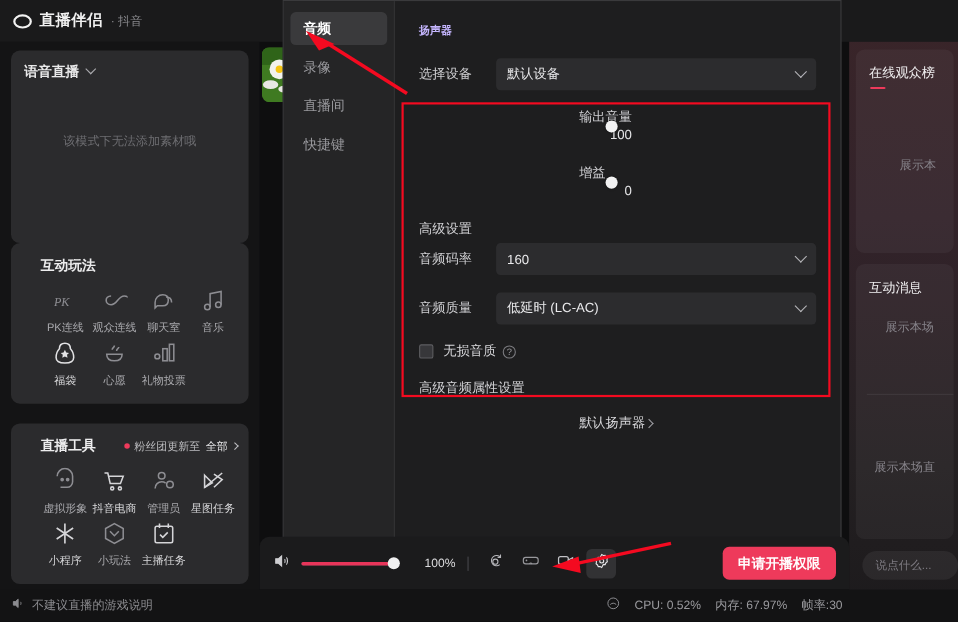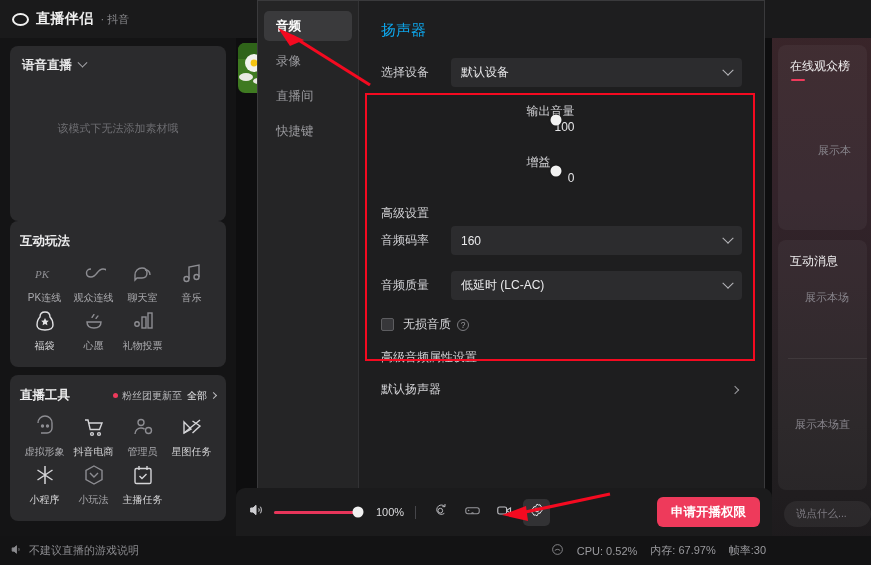--- a/index.html
+++ b/index.html
@@ -63,22 +63,22 @@
     transform: rotate(45deg) translate(-2px,-2px);
   }
   .empty-hint {
     position: absolute; top: 75px; left: 0; width: 100%;
     text-align: center; color: #6d6d71; font-size: 11px;
   }
 
   .panel {
     background: #2b2b2d;
     border-radius: 8px;
-    padding: 12px 10px 14px 10px;
-    margin-bottom: 8px;
+    padding: 12px 10px 14px 27px;
+    margin-bottom: 18px;
   }
   .panel-title {
     color: #ededee; font-size: 12.5px; font-weight: bold;
     margin-bottom: 11px;
   }
   .panel-head {
     display: flex; align-items: center; justify-content: space-between;
     margin-bottom: 11px;
   }
   .tag-right { display: flex; align-items: center; font-size: 10px; color: #bdbdc0; }
@@ -139,21 +139,21 @@
     color: #9b9b9f; font-size: 12.5px; cursor: pointer;
     margin-bottom: 5px;
   }
   .nav-item.active {
     background: #3a3a3c; color: #ffffff; font-weight: bold;
   }
   .modal-body {
     flex: 1; padding: 20px 22px 0 22px;
     position: relative;
   }
-  .sec-title { color: #0ea5e9; font-size: 15px; font-weight: normal; margin-bottom: 18px; }
+  .sec-title { color: #c4b5fd; font-size: 10px; font-weight: bold; margin-bottom: 18px; }
 
   .field-row { display: flex; align-items: center; margin-bottom: 16px; }
   .field-label { width: 70px; color: #cfcfd2; font-size: 12px; flex-shrink: 0; }
   .select {
     flex: 1; height: 29px; background: #2c2c2e;
     border-radius: 4px; display: flex; align-items: center;
     padding: 0 10px; color: #eaeaec; font-size: 12px;
     justify-content: space-between; cursor: pointer;
   }
   .select .cv {
@@ -201,21 +201,21 @@
   }
   .checkrow .clabel { color: #d6d6d9; font-size: 12px; margin-right: 6px; }
   .qmark {
     width: 12px; height: 12px; border-radius: 50%;
     border: 1px solid #7b7b7f; color: #9a9a9e;
     font-size: 8.5px; line-height: 10px; text-align: center;
     cursor: pointer;
   }
   .linkrow { color: #d2d2d5; font-size: 12px; margin-bottom: 15px; cursor: pointer; }
   .devrow {
-    display: flex; align-items: center; justify-content: space-between;
+    display: flex; align-items: center; justify-content: center;
     color: #d6d6d9; font-size: 12px; cursor: pointer;
     padding-right: 4px;
   }
   .devrow .cr {
     width: 6px; height: 6px;
     border-right: 1.3px solid #9c9ca0;
     border-top: 1.3px solid #9c9ca0;
     transform: rotate(45deg);
   }
 
@@ -235,21 +235,21 @@
   }
   .vol-track .fill {
     position: absolute; left:0; top:0; height:100%;
     width: 100%; background: #e8355a; border-radius: 2px;
   }
   .vol-track .knob {
     position: absolute; left: 100%; top: 50%;
     width: 11px; height: 11px; border-radius: 50%;
     background: #f0f0f0; transform: translate(-50%,-50%);
   }
-  .vol-pct { color: #dcdcde; font-size: 11px; margin-left: 18px; }
+  .vol-pct { color: #dcdcde; font-size: 11px; margin-left: 28px; }
   .divider-v { width:1px; height:13px; background:#46464a; margin: 0 11px; }
   .tbtn {
     width: 27px; height: 27px; border-radius: 5px;
     display: flex; align-items: center; justify-content: center;
     margin-right: 5px; cursor: pointer;
   }
   .tbtn.active { background: #323234; }
   .apply-btn {
     margin-left: auto;
     background: #ee3a5b; color: #ffffff;

